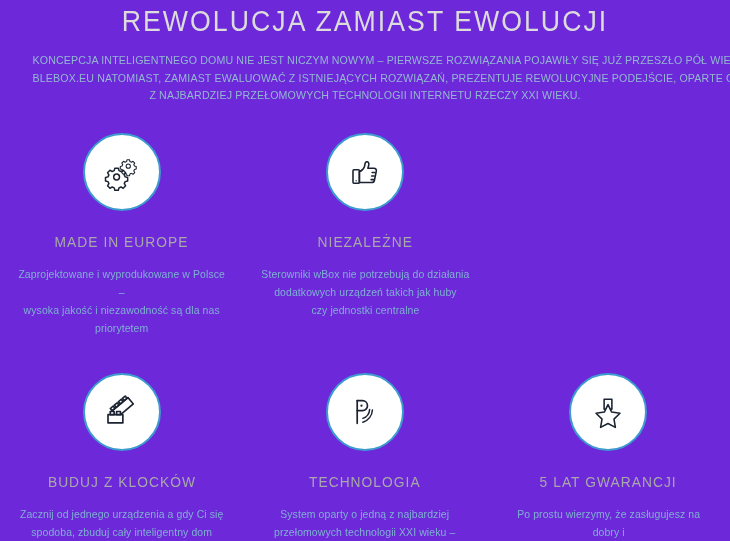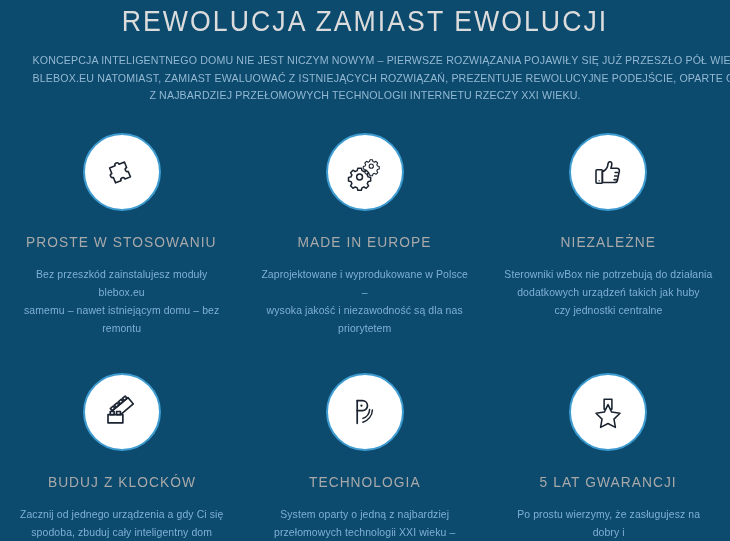--- a/index.html
+++ b/index.html
@@ -11,21 +11,21 @@
     height: 541px;
     background: #ffffff;
     font-family: "Liberation Sans", sans-serif;
     overflow: hidden;
   }
 
   .page {
     position: relative;
     width: 730px;
     height: 541px;
-    background: #0c4a6e;
+    background: #6d28d9;
     box-sizing: border-box;
   }
 
   
   .hero {
     padding-top: 4px;
     text-align: center;
   }
   .hero-title {
     font-family: "Liberation Sans", sans-serif;
@@ -125,36 +125,20 @@
     <h1 class="hero-title">REWOLUCJA ZAMIAST EWOLUCJI</h1>
     <div class="hero-sub">
       <p>KONCEPCJA INTELIGENTNEGO DOMU NIE JEST NICZYM NOWYM – PIERWSZE ROZWIĄZANIA POJAWIŁY SIĘ JUŻ PRZESZŁO PÓŁ WIEKU TEMU.</p>
       <p>BLEBOX.EU NATOMIAST, ZAMIAST EWALUOWAĆ Z ISTNIEJĄCYCH ROZWIĄZAŃ, PREZENTUJE REWOLUCYJNE PODEJŚCIE, OPARTE O JEDNĄ</p>
       <p>Z NAJBARDZIEJ PRZEŁOMOWYCH TECHNOLOGII INTERNETU RZECZY XXI WIEKU.</p>
     </div>
   </div>
 
   <div class="grid">
 
-    <div class="cell">
-      <div class="circle">
-        <span>
-          <svg width="40" height="40" viewBox="0 0 48 48" fill="none" stroke="#1b2330" stroke-width="1.9" stroke-linejoin="round" stroke-linecap="round">
-            <g transform="rotate(-22 24 24)">
-              <path d="M12 14 h7 a2.6 2.6 0 1 1 5.2 0 h7 v7 a2.6 2.6 0 1 0 0 5.2 v7 h-7 a2.6 2.6 0 1 0 -5.2 0 h-7 v-7 a2.6 2.6 0 1 1 0 -5.2 z"></path>
-            </g>
-          </svg>
-        </span>
-      </div>
-      <div class="card-title">PROSTE W STOSOWANIU</div>
-      <div class="card-body">
-        <div>Bez przeszkód zainstalujesz moduły blebox.eu</div>
-        <div>samemu – nawet  istniejącym domu – bez remontu</div>
-      </div>
-    </div>
 
     <div class="cell">
       <div class="circle">
         <span>
           <svg width="40" height="40" viewBox="0 0 48 48" fill="none" stroke="#1b2330" stroke-width="1.8" stroke-linejoin="round" stroke-linecap="round">
 
             <g transform="translate(17.5,30)">
               <path d="M-2.1,-10.6 h4.2 l0.75,3.0 l2.45,1.05 l2.6,-1.6 l2.95,2.95 l-1.6,2.6 l1.05,2.45 l3.0,0.75 v4.2 l-3.0,0.75 l-1.05,2.45 l1.6,2.6 l-2.95,2.95 l-2.6,-1.6 l-2.45,1.05 l-0.75,3.0 h-4.2 l-0.75,-3.0 l-2.45,-1.05 l-2.6,1.6 l-2.95,-2.95 l1.6,-2.6 l-1.05,-2.45 l-3.0,-0.75 v-4.2 l3.0,-0.75 l1.05,-2.45 l-1.6,-2.6 l2.95,-2.95 l2.6,1.6 l2.45,-1.05 z"></path>
               <circle cx="0" cy="0" r="3.5"></circle>
             </g>

